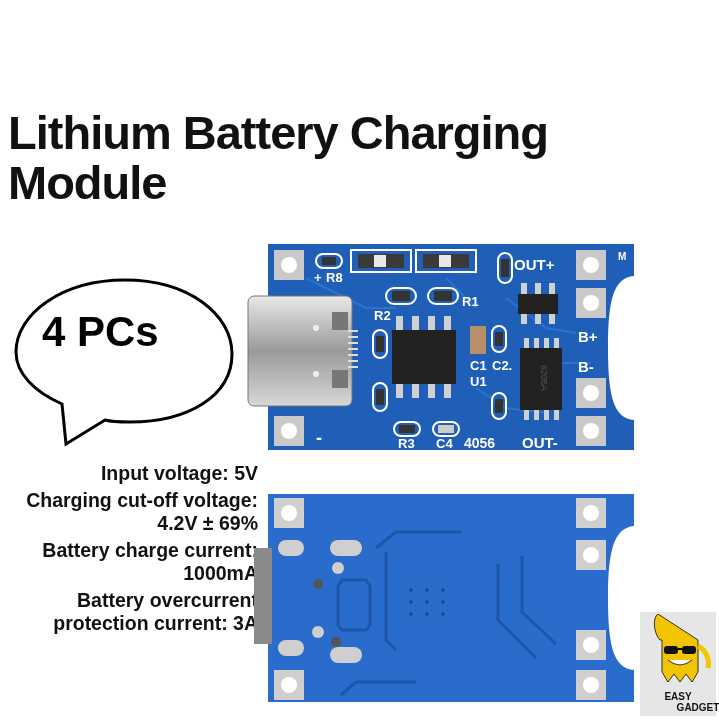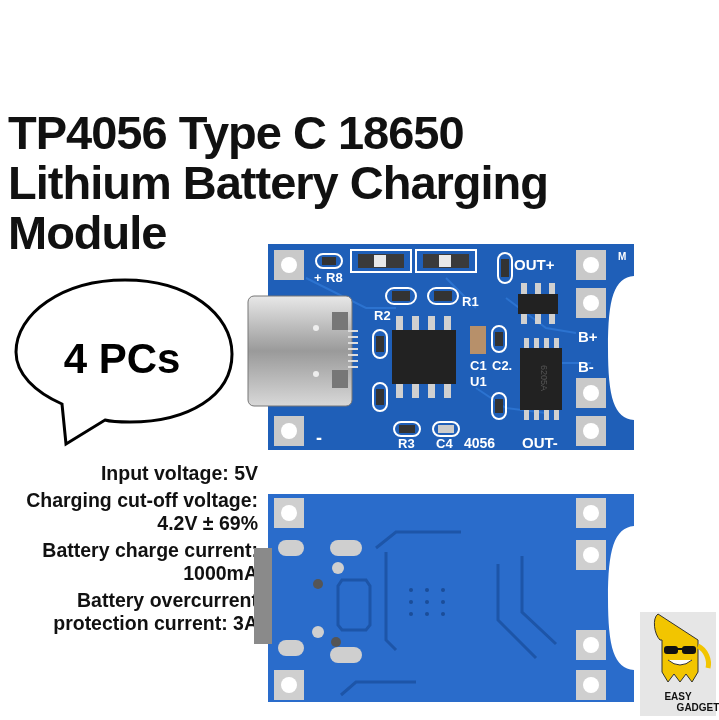--- a/index.html
+++ b/index.html
@@ -1,31 +1,30 @@
 <!DOCTYPE html>
 <html><head>
 <meta charset="utf-8">
 <style>
   html,body{margin:0;padding:0;background:#fff;}
   body{width:719px;height:720px;position:relative;overflow:hidden;font-family:"Liberation Sans",sans-serif;}
   .title{position:absolute;left:8px;top:108px;font-family:"Liberation Sans",sans-serif;font-weight:bold;font-size:47px;line-height:50px;color:#111;letter-spacing:-1px;}
   .title div{white-space:nowrap;}
   .bubble{position:absolute;left:10px;top:272px;width:230px;height:185px;}
-  .bubble-text{position:absolute;left:42px;top:335px;width:160px;text-align:center;font-weight:bold;font-size:42px;color:#000;}
+  .bubble-text{position:absolute;left:42px;top:308px;width:160px;font-weight:bold;font-size:42px;color:#000;}
   .specs{position:absolute;left:8px;top:462px;width:250px;font-weight:bold;font-size:19.5px;line-height:23px;color:#111;}
   .specs .item{margin-bottom:4px;text-align:right;}
   .pcb{position:absolute;}
   .logo{position:absolute;left:640px;top:612px;width:76px;height:104px;background:#e6e6e6;}
   .logo-text{position:absolute;left:0;width:76px;text-align:center;font-weight:bold;font-size:10px;line-height:10px;color:#111;}
 </style>
 </head>
 <body>
 
 <div class="title">
-  <div>TP4056 Type C 18650</div>
   <div>Lithium Battery Charging</div>
   <div>Module</div>
 </div>
 
 <svg class="bubble" viewBox="0 0 230 185">
   <path d="M115,8 C178,8 222,42 222,82 C222,124 178,150 120,150 C110,150 102,150 95,148 L56,172 L52,132 C25,120 6,102 6,80 C6,42 52,8 115,8 Z" fill="#fff" stroke="#000" stroke-width="3"></path>
 </svg>
 <div class="bubble-text">4 PCs</div>
 
 <div class="specs">

